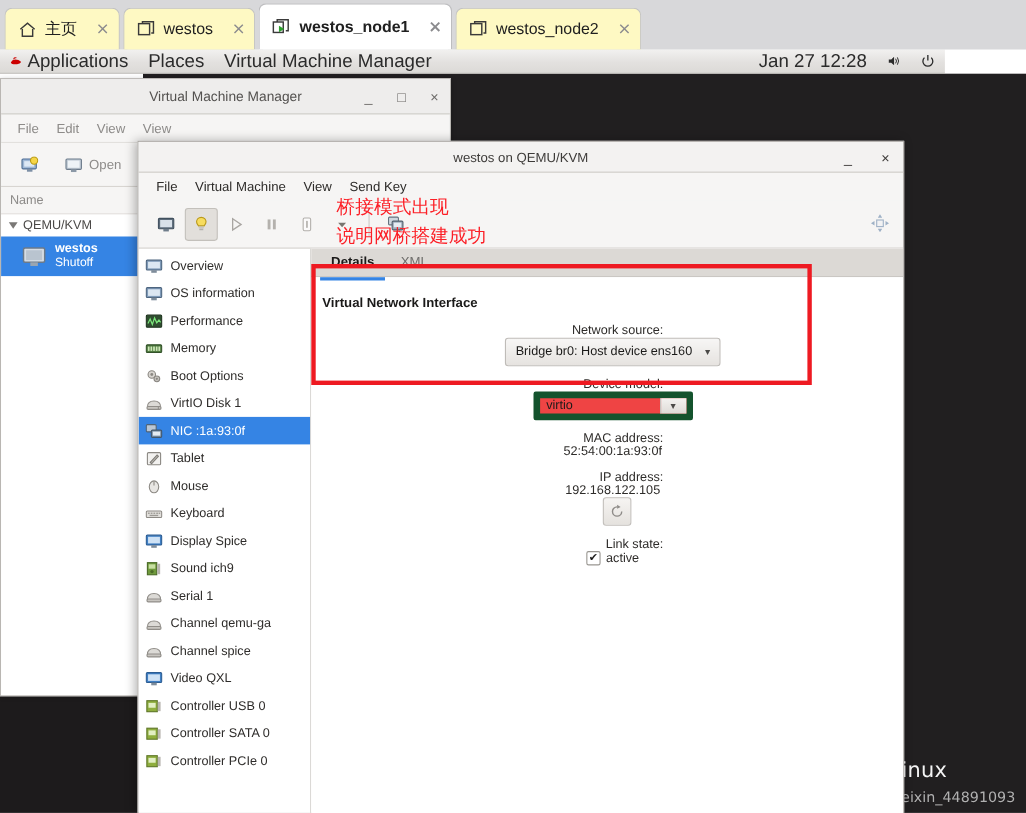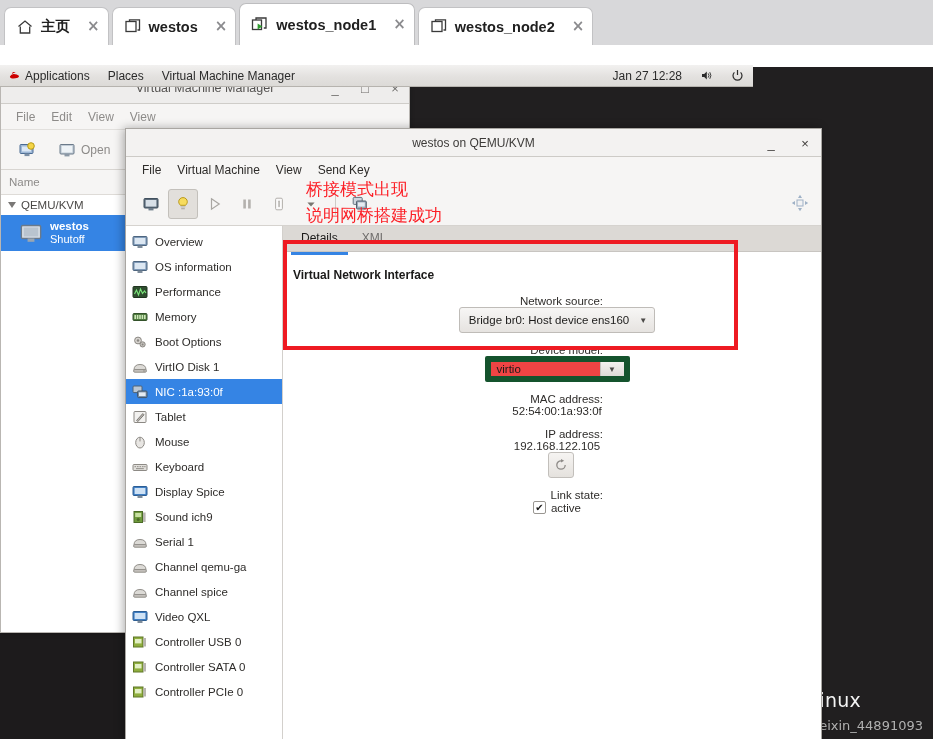--- a/index.html
+++ b/index.html
@@ -17,53 +17,52 @@
     position: absolute; left: 0; top: 0; width: 933px; height: 45px;
     background: #d8d8da;
     display: flex; align-items: flex-end; gap: 0;
     padding-left: 4px;
   }
   .tab {
     position: relative;
     height: 38px;
     display: flex; align-items: center; gap: 7px;
     padding: 0 8px 0 11px;
-    background: #ffffff;
+    background: #fef9c3;
     border: 1px solid #c2c2c4;
     border-bottom: none;
     border-radius: 7px 7px 0 0;
     margin-right: 3px;
     min-width: 104px;
     color: #202020;
     font-size: 14px;
-    font-weight: bold;
   }
   .tab.active {
     background: #ffffff;
     height: 42px;
     border-color: #bdbdbf;
     font-weight: bold;
     z-index: 3;
   }
   .tab .tab-label { white-space: nowrap; font-size: 14.5px; }
   .tab.active .tab-label { font-weight: bold; }
   .tab-close {
     margin-left: auto; padding-left: 10px;
     color: #8b8b8e; font-size: 15px; line-height: 1;
     font-family: "DejaVu Sans", sans-serif;
   }
   .tab-ico { flex: none; width: 18px; height: 18px; display:block; }
 
   
   .gpanel {
-    position: absolute; left: 0; top: 45px; width: 753px; height: 22px;
+    position: absolute; left: 0; top: 45px; width: 859px; height: 22px;
     background: linear-gradient(180deg,#f2f1f0 0%,#e3e1df 55%,#dcdad7 100%);
     border-bottom: 1px solid #b6b3ae;
     display: flex; align-items: center;
-    font-size: 12px; color: #2b2b2b; margin-top: 20px;
+    font-size: 17px; color: #2b2b2b;
   }
   .gpanel .gitem { padding: 0 9px; white-space: nowrap; height: 21px; display: flex; align-items: center; gap: 5px; }
   .gpanel .spacer { flex: 1; }
   .hatglyph { display:block; width: 11px; height: 11px; }
 
   
   .desktop {
     position: absolute; left: 0; top: 67px; width: 933px; height: 672px;
     background: #ffffff;
   }
@@ -203,21 +202,21 @@
   .detail-pane { flex: 1; background: #ffffff; position: relative; }
   .tabrow {
     height: 26px; background: #dcd9d5;
     display: flex; align-items: flex-end; gap: 0;
     padding-left: 6px; border-bottom: 1px solid #c8c5c1;
   }
   .dtab {
     padding: 3px 12px 4px; font-size: 12px; color: #6f6d6b;
     position: relative; top: -2px;
   }
-  .dtab.active { color: #1b1a19; font-weight: normal; }
+  .dtab.active { color: #1b1a19; font-weight: bold; }
   .dtab.active::after {
     content: ""; position: absolute; left: 2px; right: 2px; bottom: -6px;
     height: 3px; background: #3584e4;
   }
   .form-area { padding: 16px 0 0 10px; background: #ffffff; height: 487px; }
   .sec-title { font-weight: bold; font-size: 12px; color: #1b1a19; margin-bottom: 13px; }
   .frow { display: flex; align-items: center; margin-bottom: 11px; font-size: 11.5px; color: #2e2c2a; flex-direction: column; }
   .flbl { width: 108px; text-align: right; padding-right: 8px; color: #2e2c2a; }
   .combo {
     display: inline-flex; align-items: center; justify-content: space-between;

